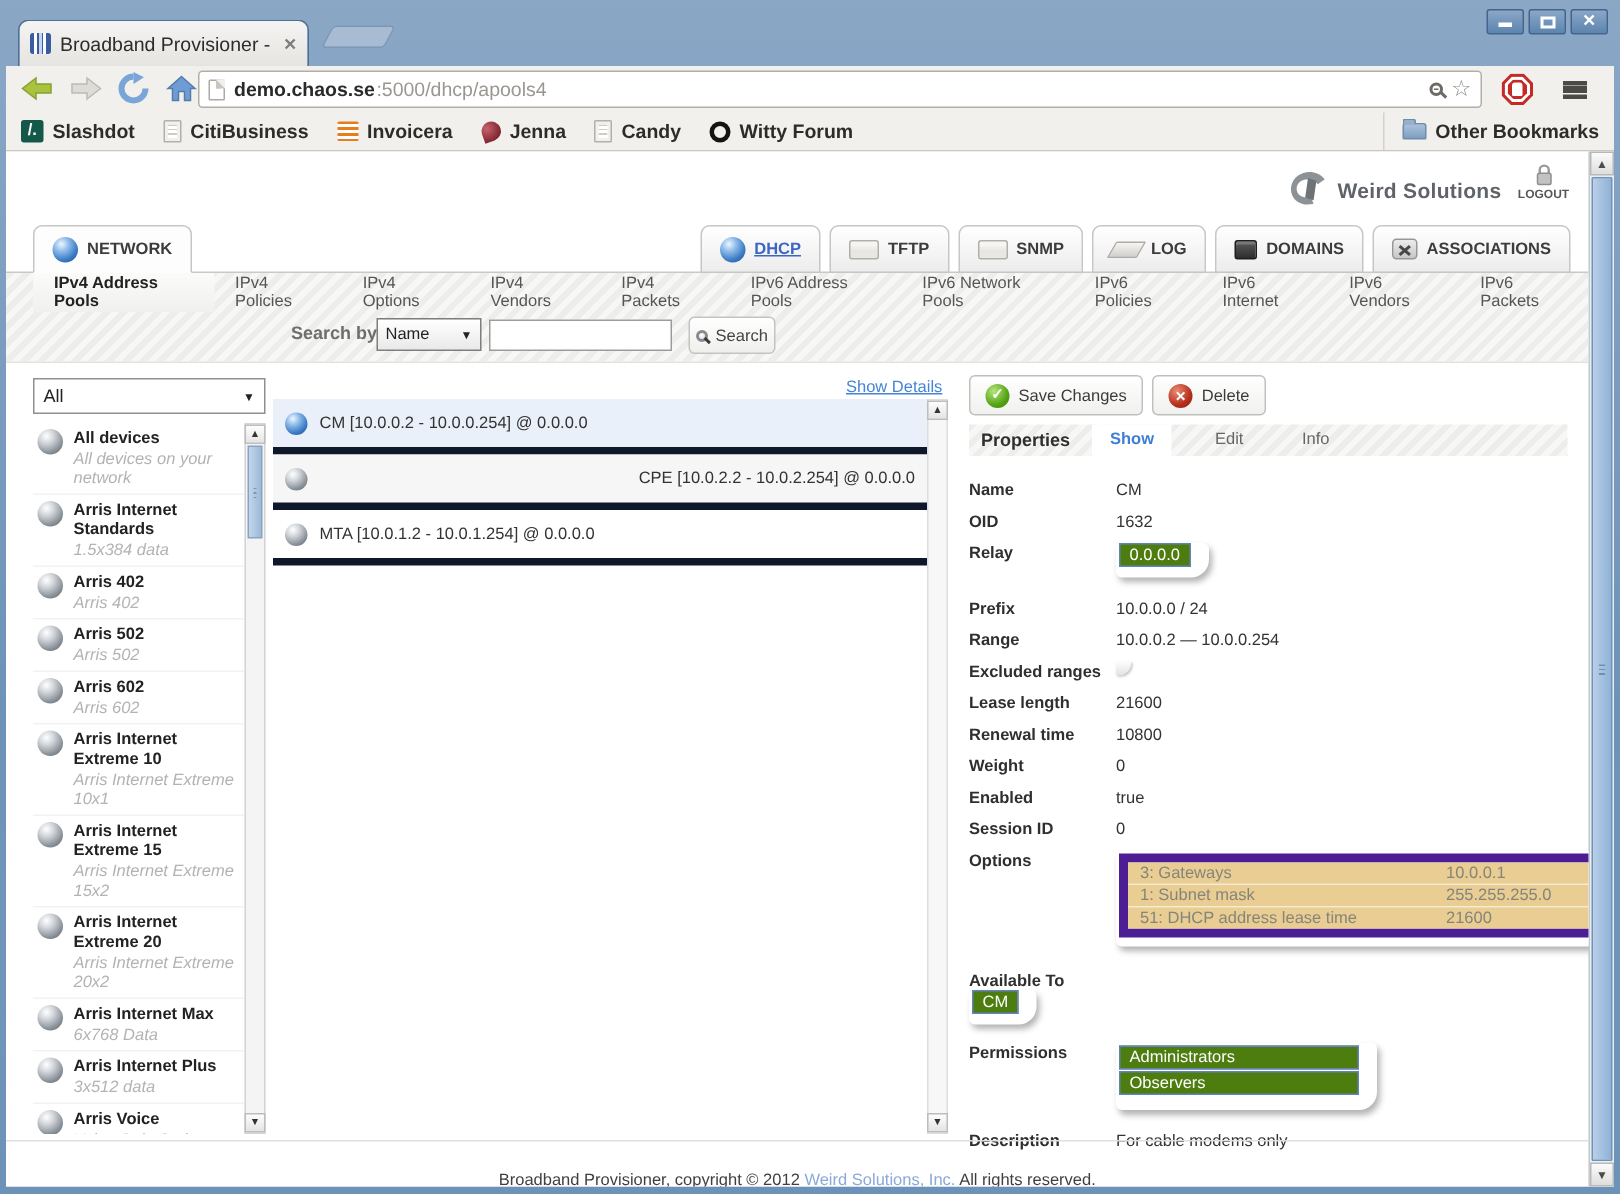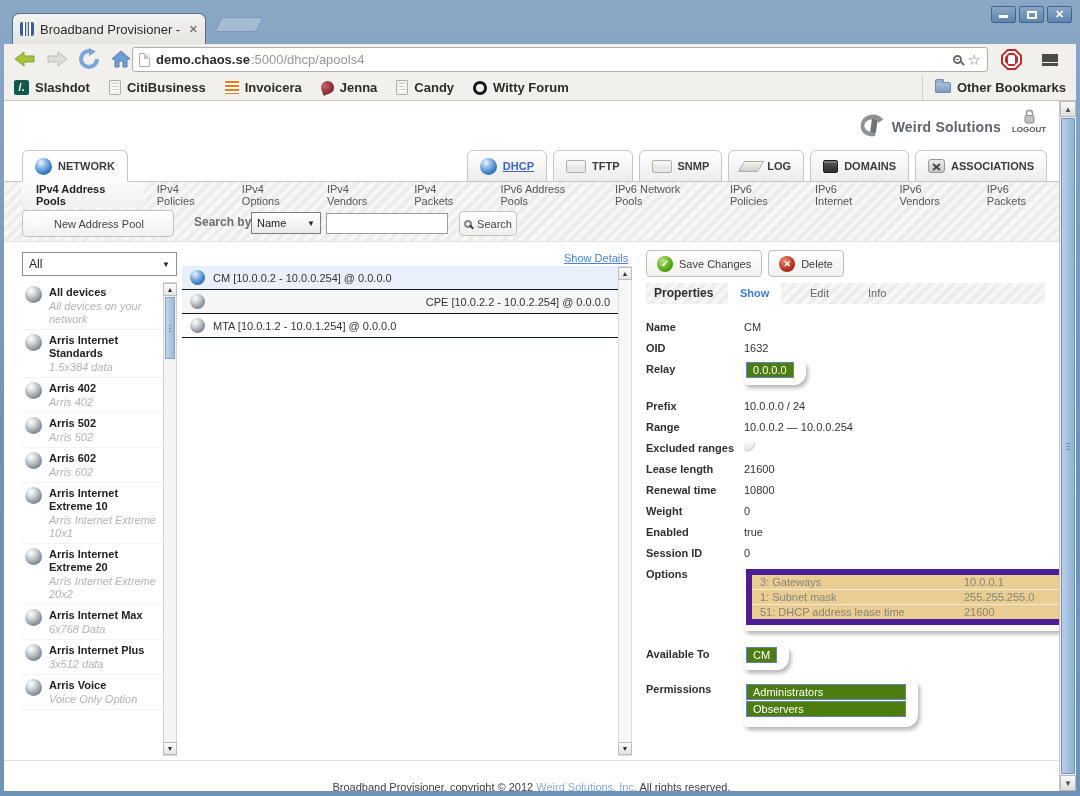--- a/index.html
+++ b/index.html
@@ -112,21 +112,21 @@
   .dev .nm { font-weight:bold; color:#222; line-height:13px; display:block; }
   .dev .ds { font-style:italic; color:#b3b3b3; line-height:13px; display:block; margin-top:1px; }
   #devsb { position:absolute; left:159px; top:40px; width:14px; bottom:4px; background:#f4f4f4; border:1px solid #d4d4d4; }
   .minarrow { position:absolute; left:0; right:0; height:13px; background:linear-gradient(#fdfdfd,#e4e4e4); border:1px solid #bdbdbd; font-size:7px; color:#333; text-align:center; line-height:12px; }
   #devthumb { position:absolute; left:1px; right:1px; top:14px; height:62px; background:linear-gradient(90deg,#c3d5ea,#9db9d8); border:1px solid #87a3c2; }
   #devthumb::after { content:""; position:absolute; left:3px; right:3px; top:50%; height:7px; margin-top:-3px; background:repeating-linear-gradient(#7c98b8 0 1px,transparent 1px 3px); }
 
   
   #showdet { position:absolute; left:560px; top:10px; color:#4584d6; font-size:11px; }
   #poollist { position:absolute; left:178px; top:24px; width:436px; bottom:4px; }
-  .prow { height:24px; display:flex; align-items:center; gap:8px; padding:0 8px; border-bottom:1px solid #0f172a; font-size:11px; color:#333; }
+  .prow { height:37px; display:flex; align-items:center; gap:8px; padding:0 8px; border-bottom:5px solid #0f172a; font-size:11px; color:#333; }
   .prow .sphere { width:15px; height:15px; }
   .prow.sel { background:#e9f0fa; }
   .prow.alt { background:#f6f6f6;justify-content:space-between; }
   #poolsb { position:absolute; left:614px; top:24px; width:14px; bottom:4px; background:#f7f7f7; border:1px solid #ddd; }
 
   
   #detail { position:absolute; left:642px; right:14px; top:0; bottom:0; }
   .dbtns { position:absolute; left:0; top:8px; display:flex; gap:6px; }
   .dbtn { height:27px; background:linear-gradient(#ffffff,#f0f0ee); border:1px solid #bfbfbd; border-radius:4px; display:flex; align-items:center; gap:6px; padding:0 10px; font-size:11px; color:#3b3b3b; }
   .ok { width:16px; height:16px; border-radius:50%; background:radial-gradient(circle at 35% 30%, #b6e57d, #55a414 60%, #3a7e0a); color:#fff; font-size:10px; font-weight:bold; text-align:center; line-height:16px; }
@@ -141,21 +141,21 @@
   .frow .vl { color:#333; padding-top:1px; }
   .lbwrap { background:#fff; border-radius:4px 4px 12px 4px; box-shadow:2px 3px 4px rgba(0,0,0,.3); padding:2px 12px 9px 2px; display:inline-block; }
   .bluebox { width:160px; background:#4d7c0f; border:1px solid #6282c0; color:#fff; padding:1px 6px; font-size:11px; margin-bottom:1px; }
   .optwrap { background:#fff; border-radius:4px 4px 12px 4px; box-shadow:2px 3px 4px rgba(0,0,0,.3); padding:2px 10px 6px 2px; display:inline-block; }
   .opttbl { width:332px; border:6px solid #4c1d95; }
   .optrow { display:flex; background:#e9cd92; border-bottom:1px solid #f6ecd4; padding:1px 8px; color:#84847240; color:#85857a; }
   .optrow:last-child { border-bottom:none; }
   .optrow .on { flex:1; }
   .optrow .ov { width:100px; }
   .curl { width:10px; height:9px; background:linear-gradient(#fdfdfd,#e3e3e3); border-radius:0 0 8px 0; box-shadow:1px 1px 2px rgba(0,0,0,.25); }
-  .m14 { margin-bottom:14px; } .m16 { margin-bottom:16px; } .m12 { margin-bottom:12px; }
+  .m14 { margin-bottom:14px; } .m16 { margin-bottom:16px; } .m12 { margin-bottom:12px;flex-direction:column; }
 
   
   #appfooter { position:absolute; left:0; right:0; bottom:0; height:31px; border-top:1px solid #e0e0e0; text-align:center; padding-top:20px; font-size:11px; color:#3f3f3f; }
   #appfooter a { color:#8aa8d8; text-decoration:none; }
 
   svg { display:block; }
 </style>
 </head>
 <body>
 
@@ -317,24 +317,20 @@
             <span class="stab">IPv4 Vendors</span>
             <span class="stab">IPv4 Packets</span>
             <span class="stab">IPv6 Address Pools</span>
             <span class="stab">IPv6 Network Pools</span>
             <span class="stab">IPv6 Policies</span>
             <span class="stab">IPv6 Internet</span>
             <span class="stab">IPv6 Vendors</span>
             <span class="stab">IPv6 Packets</span>
           </div>
           <div id="toolbar">
-            <div id="newpool">
-              <span class="plus">+</span>
-              <span>New Address Pool</span>
-            </div>
             <span id="searchby">Search by:</span>
             <div id="fieldsel">
               <span>Name</span>
               <span class="arr">▼</span>
             </div>
             <input id="searchinput" type="text" style="">
             <div id="searchbtn">
               <span class="mag2"></span>
               <span>Search</span>
             </div>
@@ -381,20 +377,27 @@
                 <span>
                   <span class="nm">Arris 602</span>
                   <span class="ds">Arris 602</span>
                 </span>
               </div>
             <div class="dev">
                 <span class="dev-ic"><span class="sphere gray"></span><span class="dev-base"></span></span>
                 <span>
                   <span class="nm">Arris Internet Extreme 10</span>
                   <span class="ds">Arris Internet Extreme 10x1</span>
+                </span>
+              </div>
+            <div class="dev">
+                <span class="dev-ic"><span class="sphere gray"></span><span class="dev-base"></span></span>
+                <span>
+                  <span class="nm">Arris Internet Extreme 15</span>
+                  <span class="ds">Arris Internet Extreme 15x2</span>
                 </span>
               </div>
             <div class="dev">
                 <span class="dev-ic"><span class="sphere gray"></span><span class="dev-base"></span></span>
                 <span>
                   <span class="nm">Arris Internet Extreme 20</span>
                   <span class="ds">Arris Internet Extreme 20x2</span>
                 </span>
               </div>
             <div class="dev">
@@ -536,20 +539,24 @@
                   <span class="bluebox">CM</span>
                 </span>
               </div>
               <div class="frow m14">
                 <span class="lb">Permissions</span>
                 <span class="lbwrap">
                   <span class="bluebox" style="display:block;">Administrators</span>
                   <span class="bluebox" style="display:block;">Observers</span>
                 </span>
               </div>
+              <div class="frow">
+                <span class="lb">Description</span>
+                  <span class="vl">For cable modems only</span>
+              </div>
             </div>
           </div>
         </div>
 
         <div id="appfooter">
           <span>Broadband Provisioner, copyright © 2012 </span><a href="#">Weird Solutions, Inc.</a><span> All rights reserved.</span>
         </div>
       </div>
     </div>
   </div>

